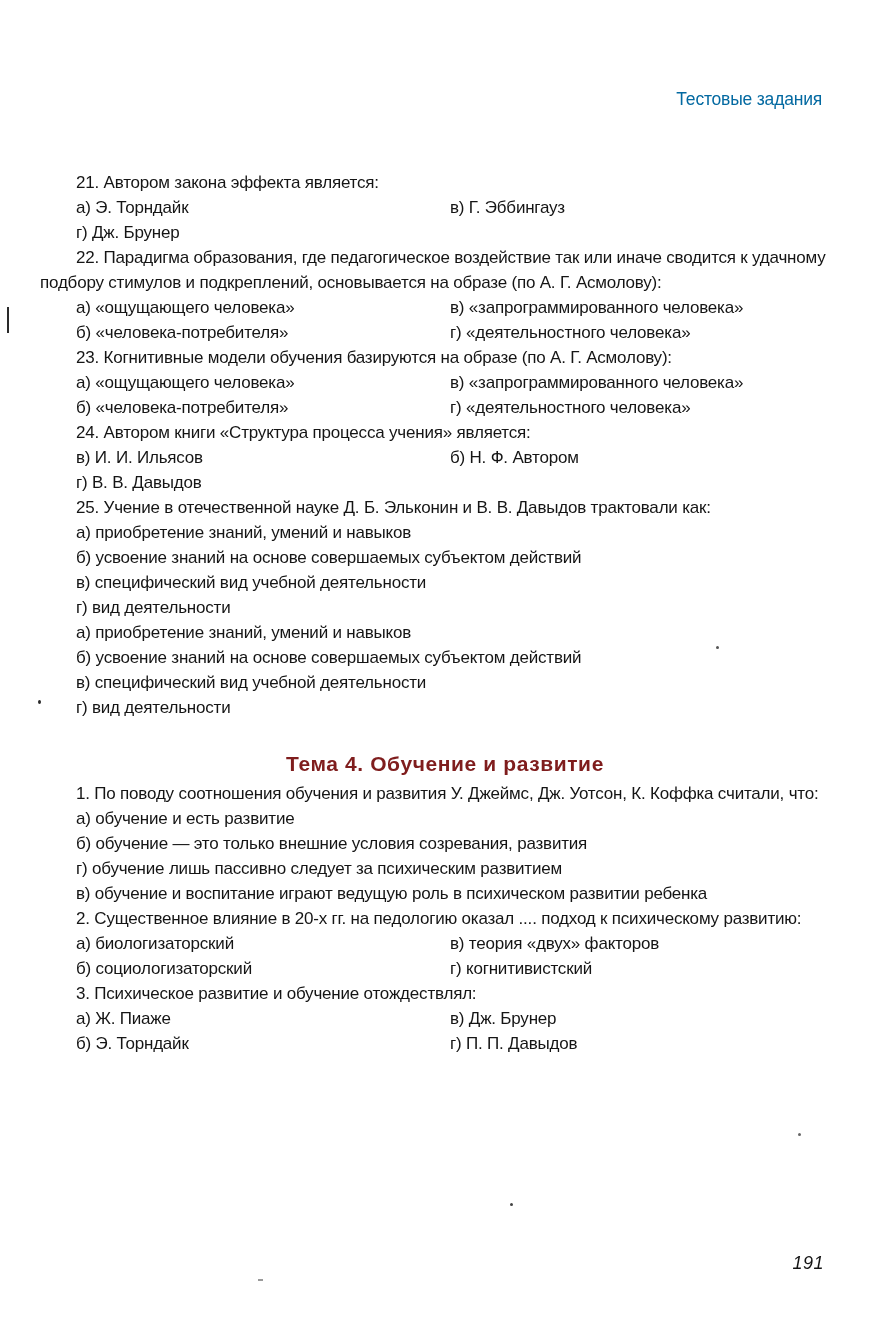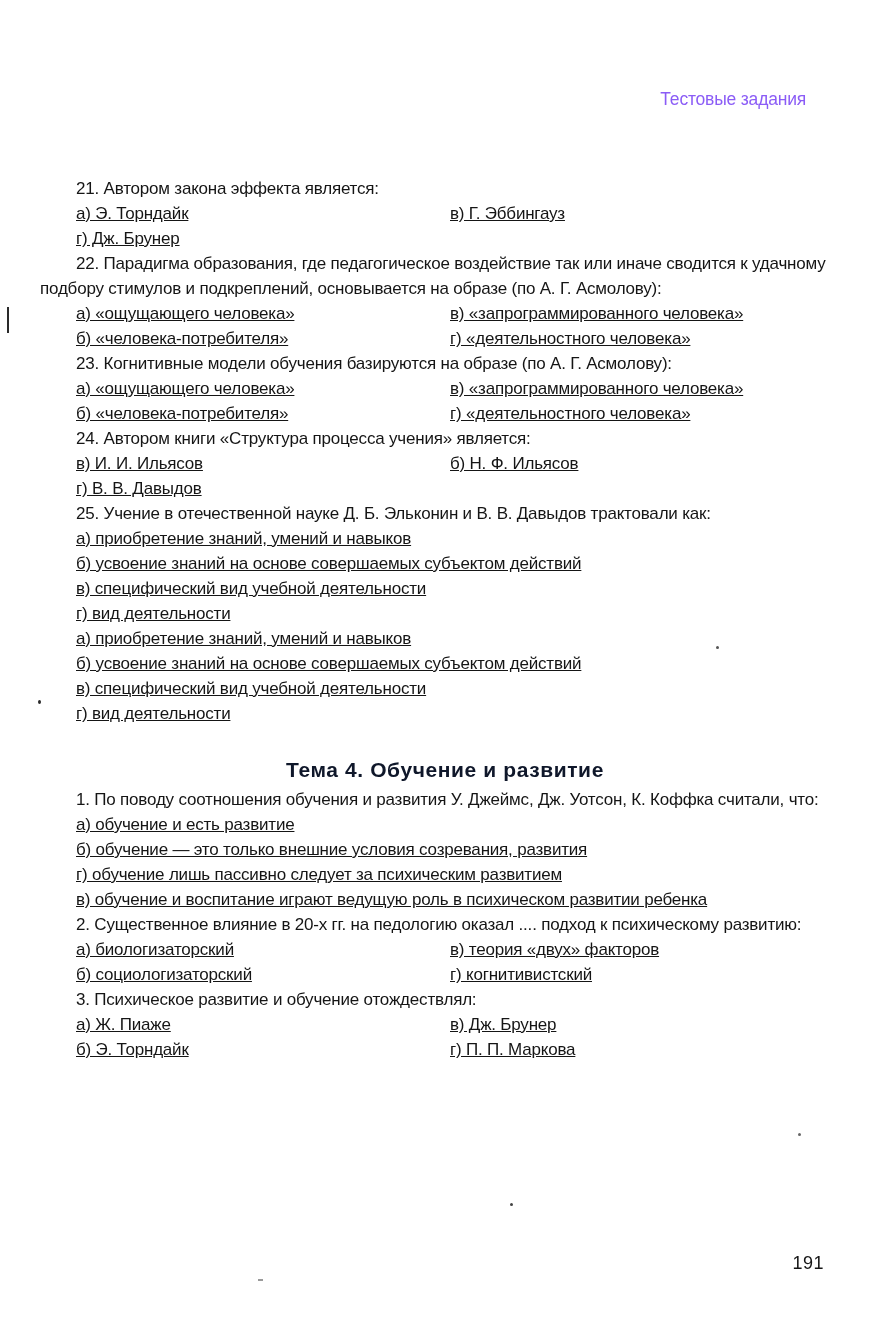--- a/index.html
+++ b/index.html
@@ -11,55 +11,56 @@
     font-family: "Liberation Sans", sans-serif;
     font-size: 17px;
     line-height: 25px;
     letter-spacing: -0.2px;
     color: #151515;
     overflow: hidden;
   }
   .running-header {
     position: absolute;
     top: 87px;
-    right: 80px;
+    right: 64px;
     font-size: 17.5px;
-    color: #8b5cf6;
+    color: #0369a1;
   }
   .content {
     position: absolute;
     top: 166px;
     left: 40px;
     width: 810px;
   }
   .question { }
-  .question:first-child { margin-top: 10px; }
+  .question:first-child { margin-top: 4px; }
   .q-text { text-indent: 36px; }
   .opts-grid {
     display: grid;
     grid-template-columns: 374px 1fr;
     padding-left: 36px;
   }
   .opts-list { padding-left: 36px; }
-  .opt { display: block; text-decoration: underline; }
+  .opt { display: block; }
   .topic-heading {
     text-align: center;
     font-size: 21px;
     line-height: 31px;
     font-weight: bold;
     letter-spacing: 0.6px;
     margin: 28px 0 2px 0;
-    color: #0f172a;
+    color: #7f1d1d;
   }
   .page-number {
     position: absolute;
     top: 1251px;
     right: 62px;
     font-size: 18px;
     letter-spacing: 0.5px;
+    font-style: italic;
   }
   .artifact { position: absolute; background: #2a2a2a; }
   .artifact-bar { left: 7px; top: 307px; width: 2px; height: 26px; }
   .artifact-dot-1 { left: 38px; top: 700px; width: 3px; height: 4px; border-radius: 50%; }
   .artifact-dot-2 { left: 716px; top: 646px; width: 3px; height: 3px; border-radius: 50%; background:#555; }
   .artifact-dot-3 { left: 510px; top: 1203px; width: 3px; height: 3px; border-radius: 50%; background:#444; }
   .artifact-dot-4 { left: 798px; top: 1133px; width: 3px; height: 3px; border-radius: 50%; background:#666; }
   .artifact-dot-5 { left: 258px; top: 1279px; width: 5px; height: 2px; background:#9a9a9a; }
 </style>
 </head>
@@ -95,21 +96,21 @@
       <span class="opt">в) «запрограммированного человека»</span>
       <span class="opt">б) «человека-потребителя»</span>
       <span class="opt">г) «деятельностного человека»</span>
     </div>
   </section>
 
   <section class="question">
     <p class="q-text">24. Автором книги «Структура процесса учения» является:</p>
     <div class="opts-grid">
       <span class="opt">в) И. И. Ильясов</span>
-      <span class="opt">б) Н. Ф. Ильясов</span>
+      <span class="opt">б) Н. Ф. Автором</span>
       <span class="opt">г) В. В. Давыдов</span>
     </div>
   </section>
 
   <section class="question">
     <p class="q-text">25. Учение в отечественной науке Д. Б. Эльконин и В. В. Давыдов трактовали как:</p>
     <div class="opts-list">
       <span class="opt">а) приобретение знаний, умений и навыков</span>
       <span class="opt">б) усвоение знаний на основе совершаемых субъектом действий</span>
       <span class="opt">в) специфический вид учебной деятельности</span>
@@ -147,21 +148,21 @@
       <span class="opt">г) когнитивистский</span>
     </div>
   </section>
 
   <section class="question">
     <p class="q-text">3. Психическое развитие и обучение отождествлял:</p>
     <div class="opts-grid">
       <span class="opt">а) Ж. Пиаже</span>
       <span class="opt">в) Дж. Брунер</span>
       <span class="opt">б) Э. Торндайк</span>
-      <span class="opt">г) П. П. Маркова</span>
+      <span class="opt">г) П. П. Давыдов</span>
     </div>
   </section>
 
 </div>
 
 <div class="page-number">191</div>
 
 <span class="artifact artifact-bar"></span>
 <span class="artifact artifact-dot-1"></span>
 <span class="artifact artifact-dot-2"></span>

